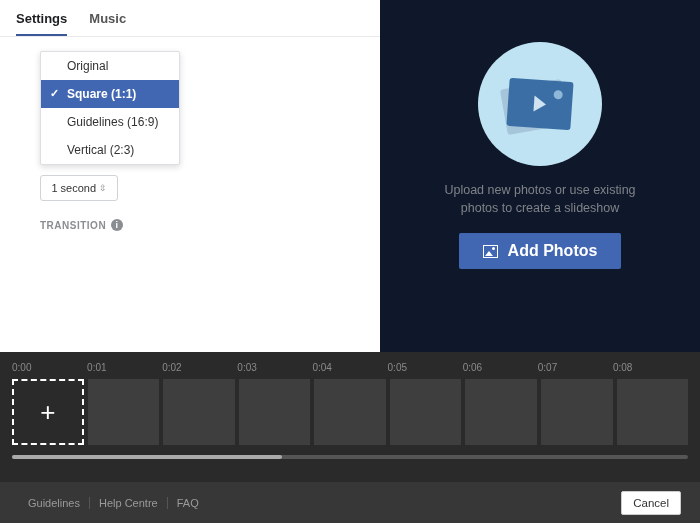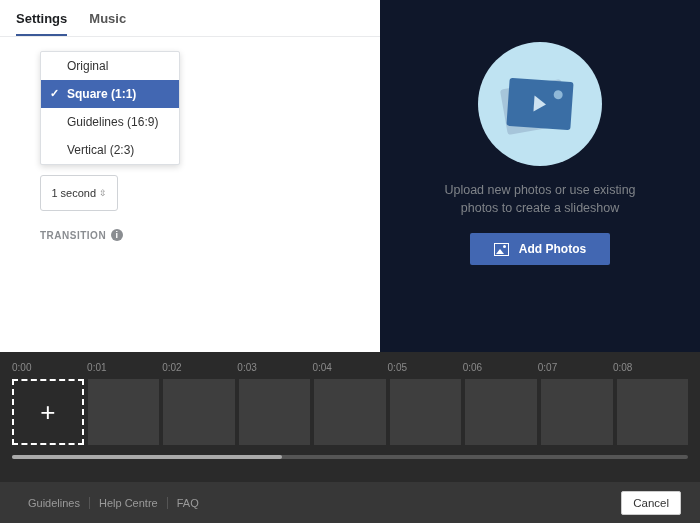--- a/index.html
+++ b/index.html
@@ -16,21 +16,21 @@
   .dropdown {
     margin: 14px 0 0 40px; width: 140px; background: #fff;
     border: 1px solid #dcdfe3; border-radius: 2px;
     box-shadow: 0 2px 6px rgba(0,0,0,0.15); overflow: hidden;
   }
   .dropdown-item { font-size: 12px; color: #333; padding: 7px 10px 7px 26px; cursor: pointer; position: relative; }
   .dropdown-item.selected { background: #4267b2; color: #fff; font-weight: 600; }
   .dropdown-item.selected::before { content: "✓"; position: absolute; left: 9px; top: 7px; font-size: 11px; }
 
   .duration-box {
-    margin: 10px 0 0 40px; width: 78px; height: 36px;
+    margin: 10px 0 0 40px; width: 78px; height: 26px;
     border: 1px solid #d0d3d7; border-radius: 3px;
     font-size: 11px; color: #333; display: flex; align-items: center; justify-content: center;
     cursor: pointer;
   }
   .duration-box::after { content: " ⇳"; font-size: 9px; color: #888; margin-left: 3px; }
 
   .section-label { margin: 18px 0 16px 40px; font-size: 10px; font-weight: 700; letter-spacing: .5px; color: #8a8d91; display: flex; align-items: center; gap: 5px; }
   .info-icon { width: 12px; height: 12px; border-radius: 50%; background: #8a8d91; color: #fff; font-size: 9px; font-weight: 700; display: inline-flex; align-items: center; justify-content: center; }
 
   .seg { margin: 8px 0 0 40px; display: flex; border: 1px solid #d0d3d7; border-radius: 2px; overflow: hidden; width: 100px; }
@@ -40,21 +40,21 @@
 
   .illus { width: 124px; height: 124px; border-radius: 50%; background: #bfe3f2; display: flex; align-items: center; justify-content: center; position: relative; }
   .card-back { position: absolute; width: 62px; height: 46px; background: #a6c5da; border-radius: 3px; transform: rotate(-10deg) translate(-6px, 2px); }
   .card-front { position: absolute; width: 64px; height: 48px; background: #3a6ea5; border-radius: 3px; transform: rotate(4deg); display:flex; align-items:center; justify-content:center; }
   .play { width: 0; height: 0; border-left: 12px solid #cfe3f1; border-top: 8px solid transparent; border-bottom: 8px solid transparent; }
   .dot { position:absolute; top:9px; right:10px; width:9px; height:9px; border-radius:50%; background:#8fb8d8; }
 
   .upload-text { margin-top: 16px; font-size: 12.5px; color: #7f8388; text-align: center; line-height: 1.4; max-width: 220px; }
   .add-photos-btn {
     margin-top: 16px; background: #4267b2; color: #fff; border: none;
-    padding: 9px 24px; font-size: 12px; font-weight: 600; border-radius: 2px;
+    padding: 9px 24px; font-size: 16px; font-weight: 600; border-radius: 2px;
     cursor: pointer; display: flex; align-items: center; gap: 10px;
   }
   .pic-icon { width: 15px; height: 13px; border: 1.5px solid #fff; position: relative; }
   .pic-icon::before { content:""; position:absolute; bottom:1px; left:1px; width:0; height:0; border-left:4px solid transparent; border-right:4px solid transparent; border-bottom:5px solid #fff; }
   .pic-icon::after { content:""; position:absolute; top:1.5px; right:2px; width:3px; height:3px; border-radius:50%; background:#fff; }
 
   .timeline { background: #2a2a2a; height: 130px; padding: 10px 12px 0 12px; }
   .ruler { display: flex; font-size: 10px; color: #8a8a8a; margin-bottom: 6px; }
   .tick { flex: 1; }
   .frames { display: flex; gap: 4px; }

